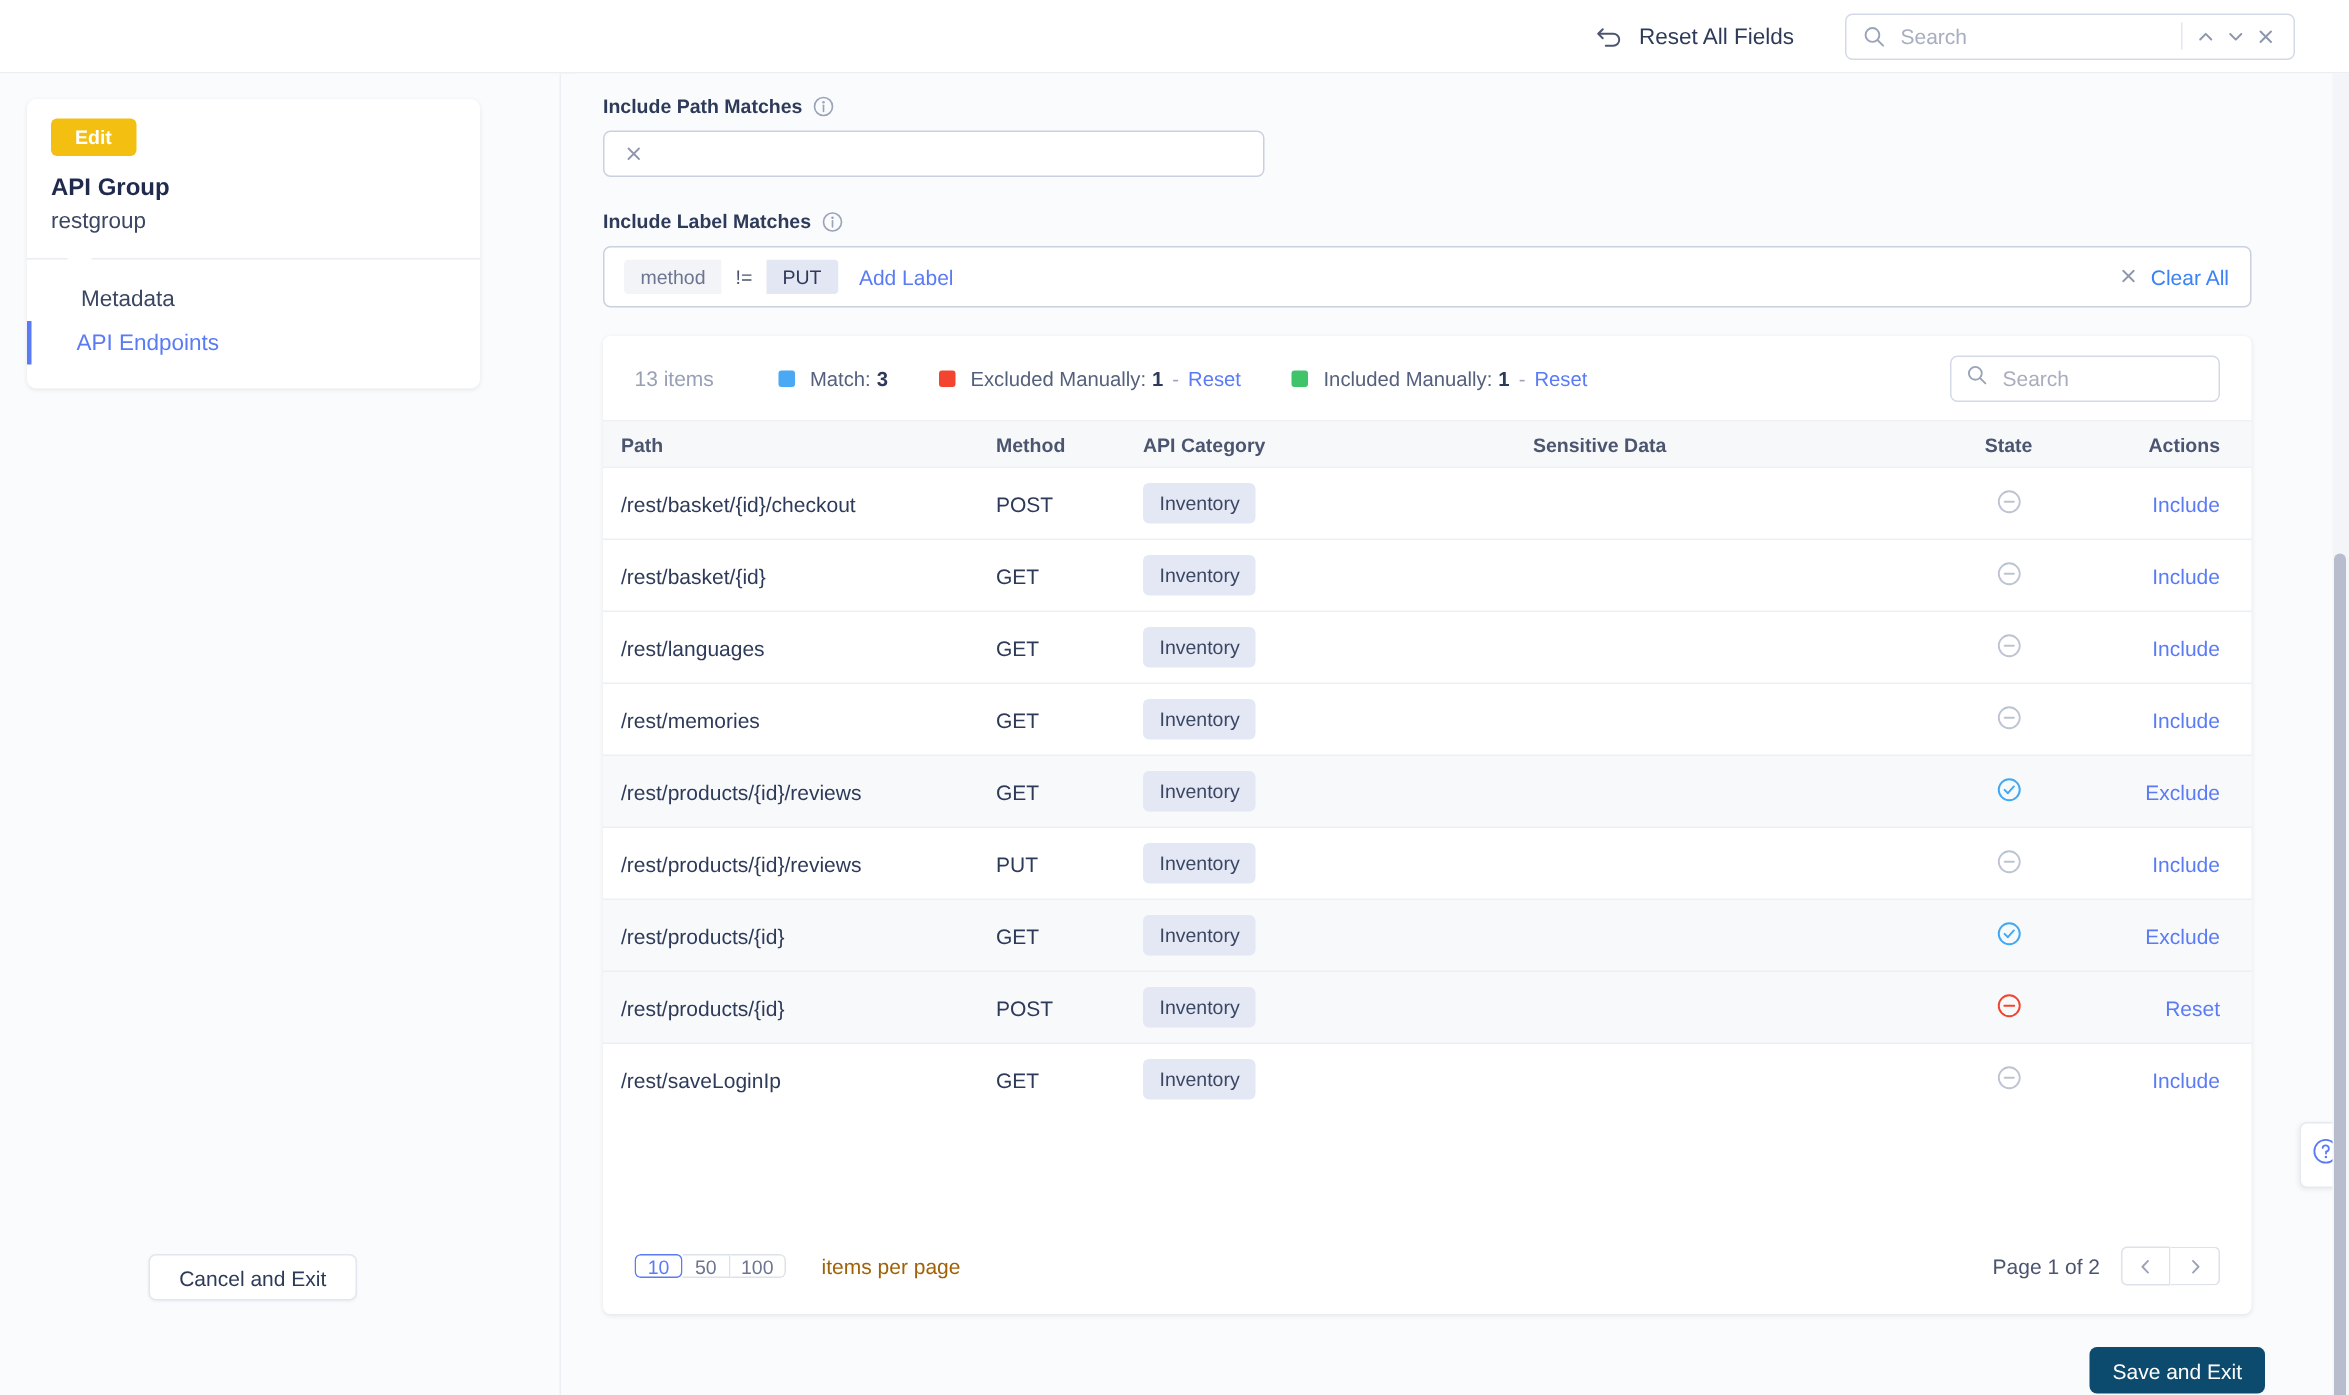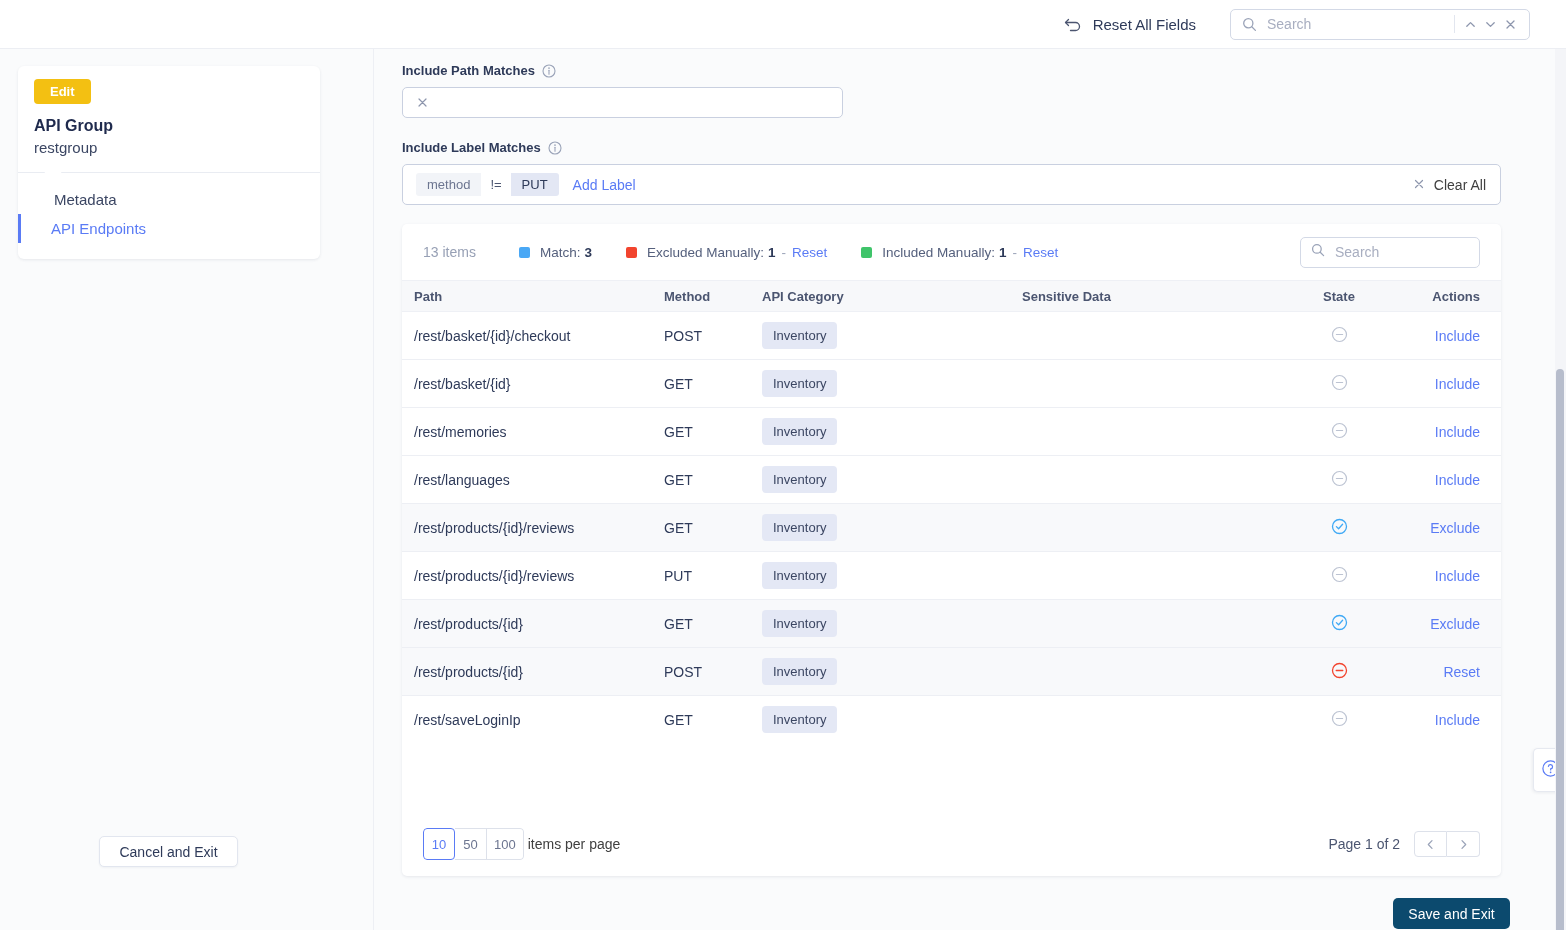--- a/index.html
+++ b/index.html
@@ -137,21 +137,21 @@
     font-size: 13px; padding: 0 9px; height: 23px; display:flex; align-items:center;
   }
   .chip .v {
     background: #e3e7f4; color: #2e3a59;
     font-size: 13px; padding: 0 11px; height: 23px; display:flex; align-items:center;
   }
   .add-label { color: #5a7bf5; font-size: 14px; margin-left: 14px; cursor: pointer; }
   .clear-all {
     margin-left: auto;
     display: flex; align-items: center; gap: 9px;
-    color: #404040; font-size: 14px; cursor: pointer;
+    color: #3b82f6; font-size: 14px; cursor: pointer;
   }
 
   
   .table-card {
     position: absolute; top: 175px; left: 18px;
     width: 1099px; height: 652px;
     background: #ffffff;
     border-radius: 5px;
     box-shadow: 0 1px 3px rgba(45,58,89,0.10);
   }
@@ -209,28 +209,28 @@
   }
   .act-link { color: #5a7bf5; font-size: 14px; cursor: pointer; }
   .state-ico { display: inline-flex; align-items: center; justify-content: center; }
 
   .pager {
     position: absolute; left: 0; bottom: 0; width: 100%; height: 64px;
     display: flex; align-items: center; padding: 0 21px;
   }
   .pagesize { display: flex; border-radius: 4px; overflow: hidden; }
   .pagesize div {
-    min-width: 32px; height: 32px; display: flex; align-items: center; justify-content: center;
+    min-width: 32px; height: 16px; display: flex; align-items: center; justify-content: center;
     font-size: 13px; color: #6c7590; border: 1px solid #dde1ea; border-left: none;
     background: #fff; cursor: pointer; padding: 0 7px;
   }
   .pagesize div:first-child { border-left: 1px solid #dde1ea; border-radius: 4px 0 0 4px;}
   .pagesize div:last-child { border-radius: 0 4px 4px 0; }
   .pagesize div.sel { color: #5a7bf5; border: 1px solid #5a7bf5; border-radius: 4px; }
-  .per-page { font-size: 14px; color: #404040; margin-left: 4px; }
+  .per-page { font-size: 14px; color: #a16207; margin-left: 24px; }
   .pageinfo { margin-left: auto; font-size: 14px; color: #4b5570; margin-right: 14px; }
   .pagebtns { display: flex; }
   .pagebtn {
     width: 33px; height: 26px; border: 1px solid #dde1ea; background: #fff;
     display: flex; align-items: center; justify-content: center; cursor: pointer;
   }
   .pagebtn:first-child { border-radius: 4px 0 0 4px; }
   .pagebtn:last-child { border-radius: 0 4px 4px 0; border-left: none; }
 
   
@@ -447,34 +447,34 @@
               <td class="c-sens"></td>
               <td class="c-state"><span class="state-ico">
                   <svg width="17" height="17" viewBox="0 0 17 17" fill="none">
                     <circle cx="8.5" cy="8.5" r="7" stroke="#bcc3d2" stroke-width="1.2"></circle>
                     <path d="M5.4 8.5 H11.6" stroke="#bcc3d2" stroke-width="1.2" stroke-linecap="round"></path>
                   </svg>
                 </span></td>
               <td class="c-actions"><span class="act-link">Include</span></td>
             </tr>
             <tr>
-              <td class="c-path">/rest/memories</td>
+              <td class="c-path">/rest/languages</td>
               <td class="c-method">GET</td>
               <td class="c-cat"><span class="cat-badge">Inventory</span></td>
               <td class="c-sens"></td>
               <td class="c-state"><span class="state-ico">
                   <svg width="17" height="17" viewBox="0 0 17 17" fill="none">
                     <circle cx="8.5" cy="8.5" r="7" stroke="#bcc3d2" stroke-width="1.2"></circle>
                     <path d="M5.4 8.5 H11.6" stroke="#bcc3d2" stroke-width="1.2" stroke-linecap="round"></path>
                   </svg>
                 </span></td>
               <td class="c-actions"><span class="act-link">Include</span></td>
             </tr>
             <tr>
-              <td class="c-path">/rest/languages</td>
+              <td class="c-path">/rest/memories</td>
               <td class="c-method">GET</td>
               <td class="c-cat"><span class="cat-badge">Inventory</span></td>
               <td class="c-sens"></td>
               <td class="c-state"><span class="state-ico">
                   <svg width="17" height="17" viewBox="0 0 17 17" fill="none">
                     <circle cx="8.5" cy="8.5" r="7" stroke="#bcc3d2" stroke-width="1.2"></circle>
                     <path d="M5.4 8.5 H11.6" stroke="#bcc3d2" stroke-width="1.2" stroke-linecap="round"></path>
                   </svg>
                 </span></td>
               <td class="c-actions"><span class="act-link">Include</span></td>

